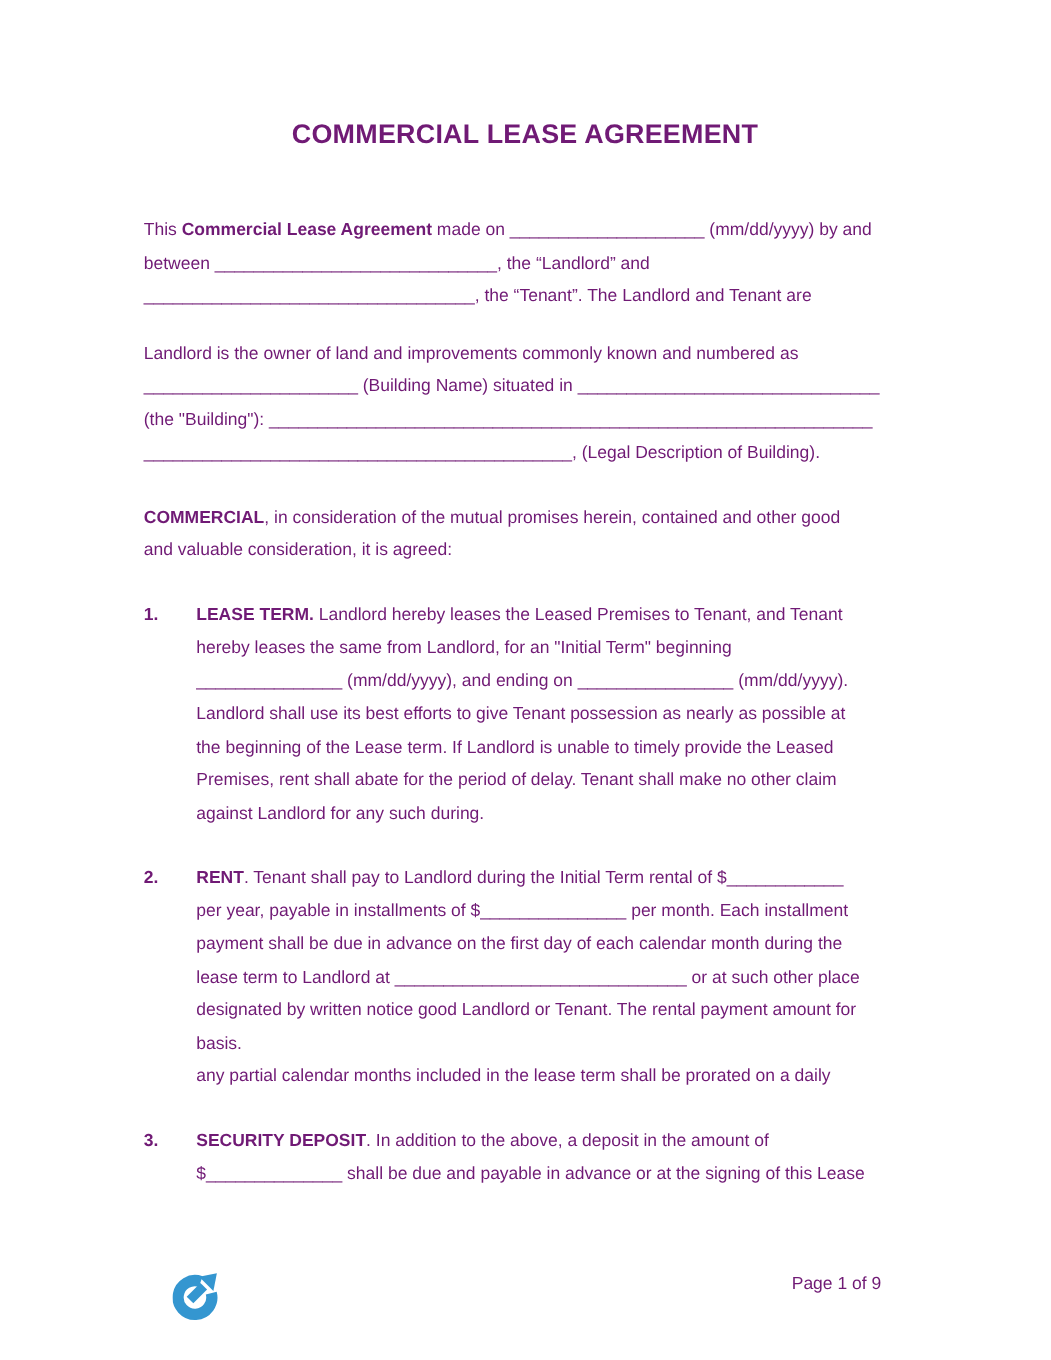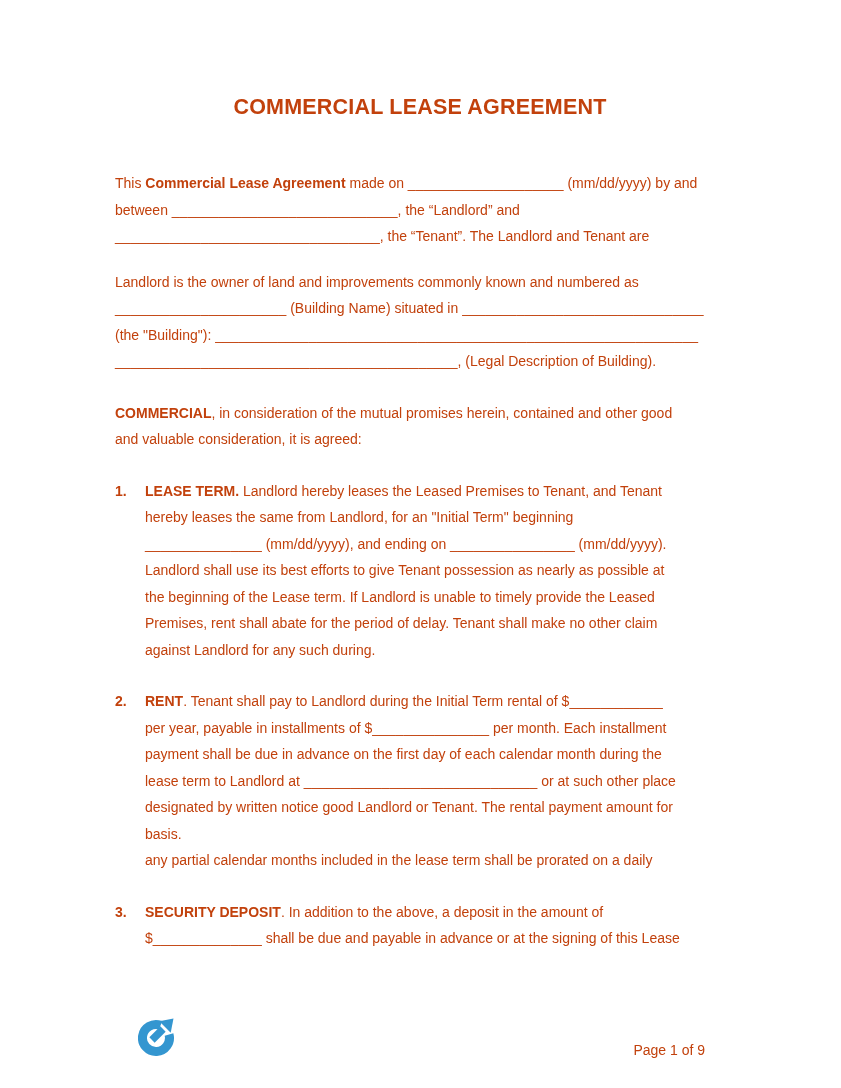--- a/index.html
+++ b/index.html
@@ -5,21 +5,21 @@
   html, body { margin: 0; padding: 0; background: #ffffff; }
   .page {
     position: relative;
     width: 841px;
     height: 1088px;
     background: #ffffff;
     box-sizing: border-box;
     padding: 94px 116px 0 115px;
     font-family: "Liberation Sans", sans-serif;
     font-size: 14px;
-    color: #c2410c;
+    color: #701a75;
     overflow: hidden;
   }
   .title {
     margin: 0 0 50px 0;
     font-size: 21.5px;
     font-weight: bold;
     line-height: 26px;
     text-align: center;
     letter-spacing: 0.2px;
   }
@@ -30,32 +30,32 @@
     white-space: pre;
   }
   .bold { font-weight: bold; }
   .section { display: flex; margin: 0 0 25px 0; }
   .num {
     flex: 0 0 30px;
     width: 30px;
     font-weight: bold;
     line-height: 26.5px;
   }
-  .sec-body { flex: 1; min-width: 0; }
+  .sec-body { flex: 1; min-width: 0; margin-left: 12px; }
   .footer {
     position: absolute;
     top: 1010px;
     left: 115px;
     right: 116px;
     display: flex;
     justify-content: space-between;
     align-items: flex-start;
   }
   .logo { margin-left: 23px; margin-top: 4px; width: 40px; height: 42px; }
-  .pagenum { margin-right: 20px; margin-top: 32px; font-size: 14px; }
+  .pagenum { margin-right: 20px; margin-top: 8px; font-size: 14px; }
 </style>
 </head>
 <body>
 
 <div class="page">
 
   <h1 class="title">COMMERCIAL LEASE AGREEMENT</h1>
 
   <div class="para intro">
       <div class="tline"><span>This </span><span class="bold">Commercial Lease Agreement</span><span> made on ____________________ (mm/dd/yyyy) by and</span></div>

